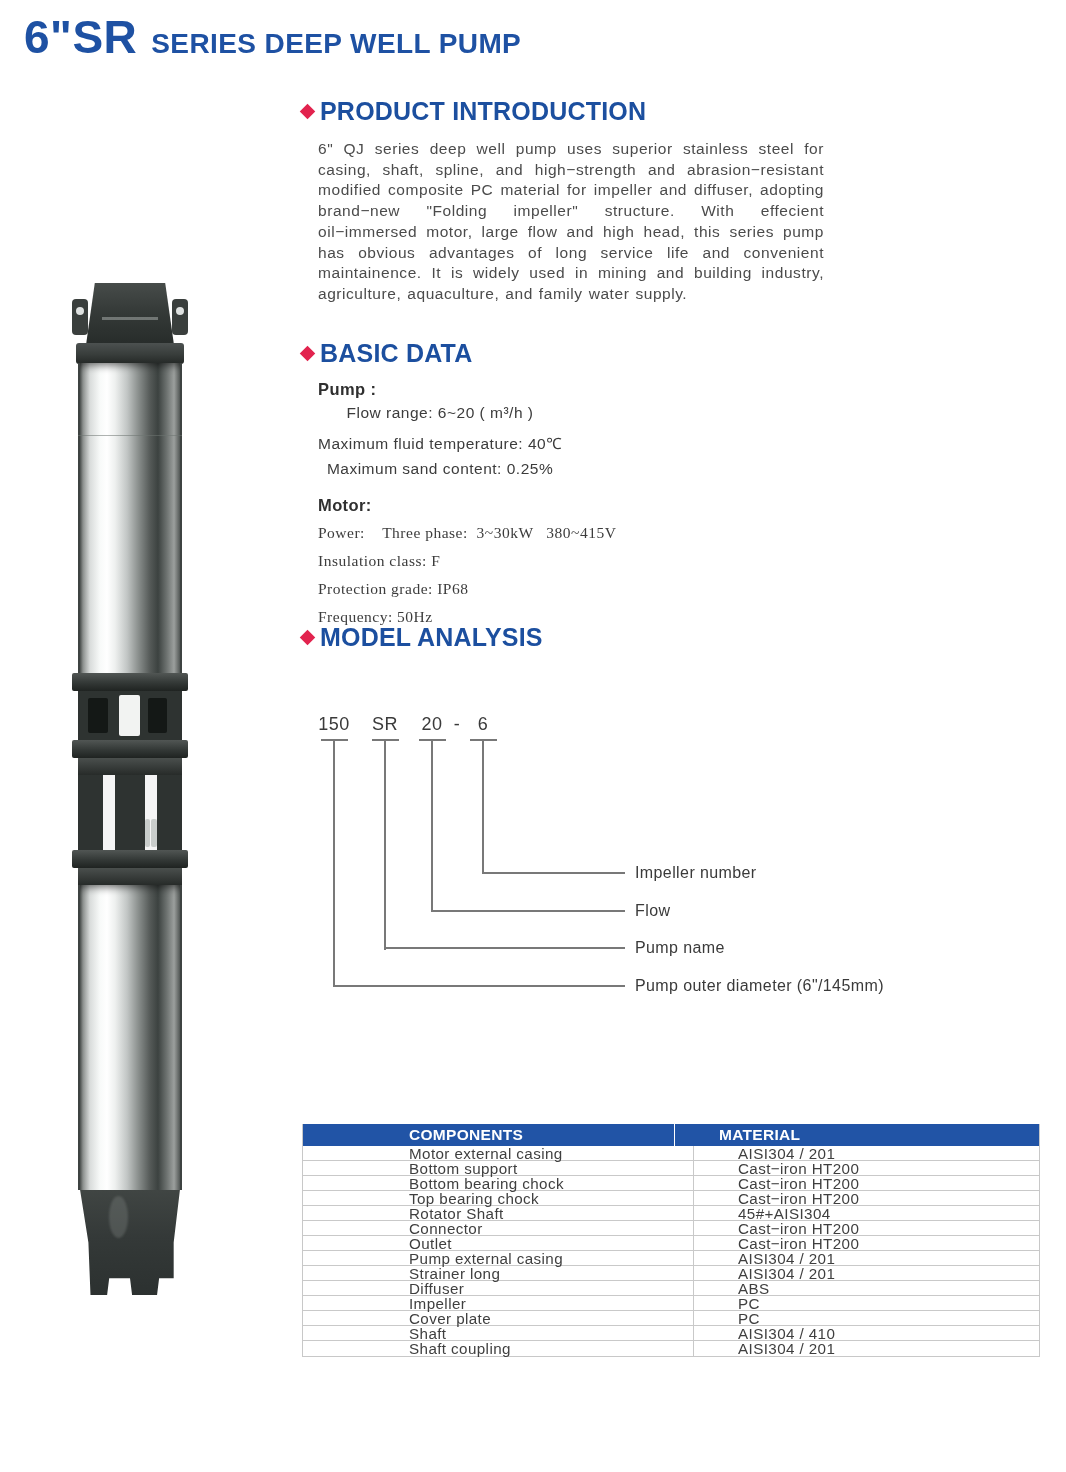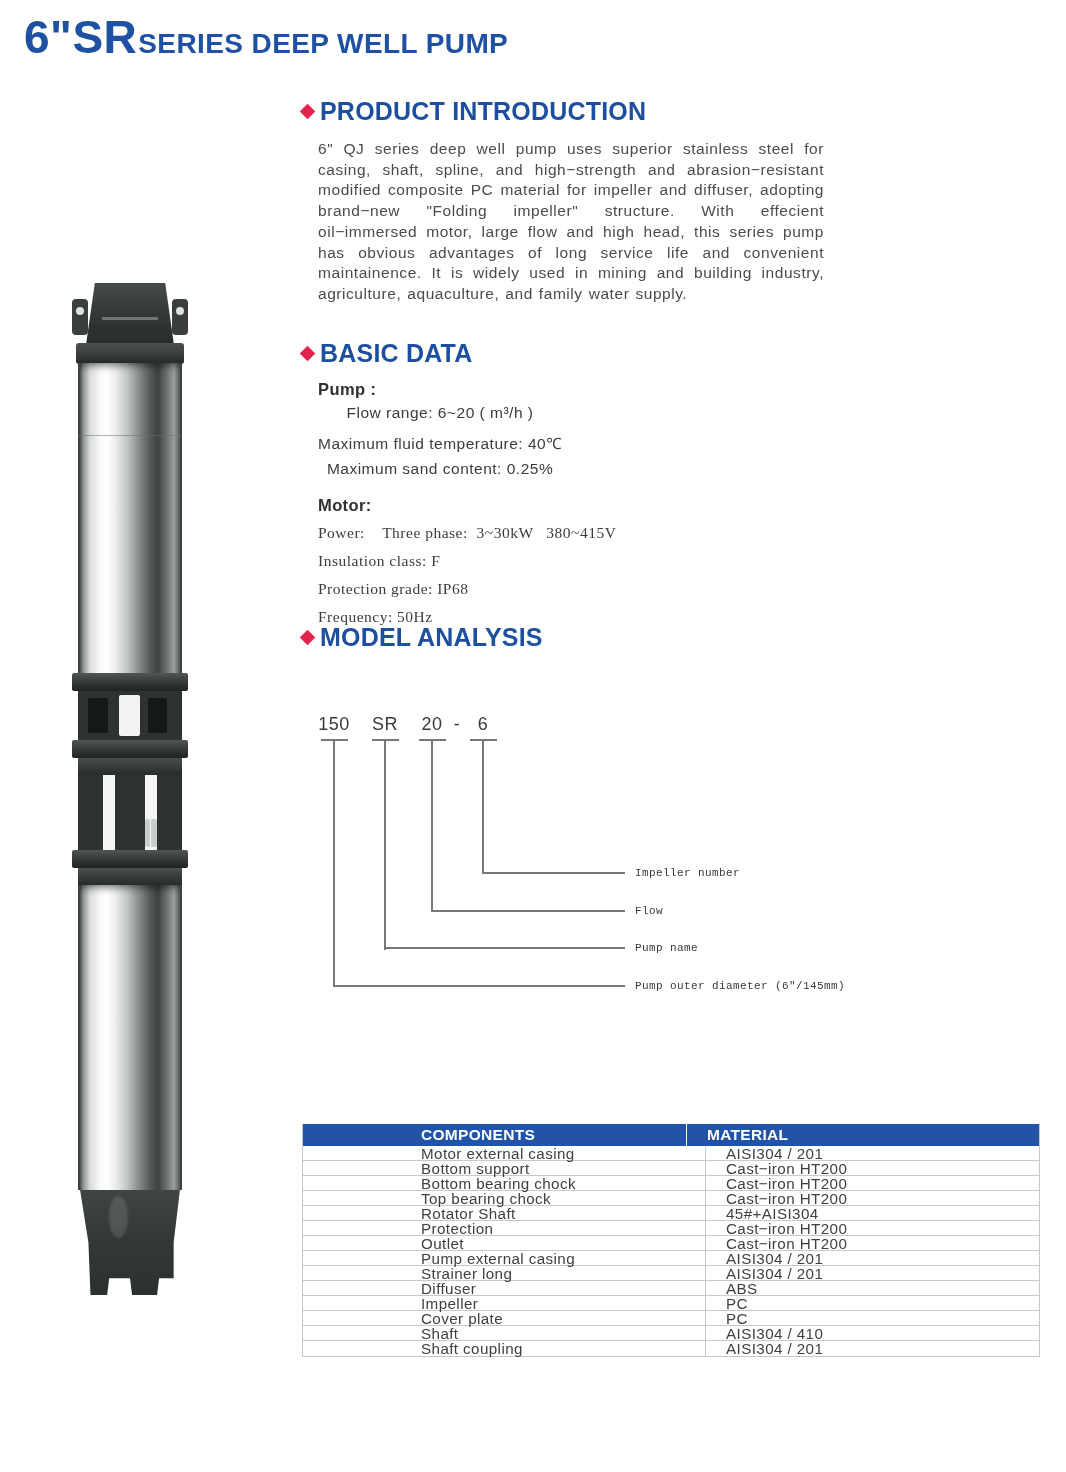--- a/index.html
+++ b/index.html
@@ -4,21 +4,21 @@
 <style>
   * { margin:0; padding:0; box-sizing:border-box; }
   html,body { background:#ffffff; }
   .page {
     position:relative; width:1066px; height:1472px; background:#ffffff;
     font-family:"Liberation Sans", sans-serif; overflow:hidden;
   }
   
   .title-row { position:absolute; left:24px; top:10px; display:flex; align-items:baseline; }
   .title-main { font-size:46px; font-weight:bold; color:#1E51A3; letter-spacing:0.5px; }
-  .title-rest { font-size:28px; font-weight:bold; color:#1E51A3; margin-left:1px; letter-spacing:0.4px; }
+  .title-rest { font-size:28px; font-weight:bold; color:#1E51A3; margin-left:14px; letter-spacing:0.4px; }
 
   
   .section-head { position:absolute; left:299px; display:flex; align-items:center; }
   .diamond { width:11px; height:11px; background:#E2234E; transform:rotate(45deg); margin:0 7px 0 3px; flex:0 0 auto; }
   .head-text { font-size:25px; font-weight:bold; color:#1C4F9F; letter-spacing:0.2px; white-space:nowrap; }
 
   
   .intro-body {
     position:absolute; left:318px; top:139px; width:506px;
     font-size:15.5px; line-height:20.7px; color:#4B4B4B;
@@ -26,34 +26,34 @@
   }
 
   
   .spec-label { position:absolute; left:318px; font-size:16.5px; font-weight:bold; color:#2F2F2F; letter-spacing:0.4px; }
   .spec-list { position:absolute; left:318px; list-style:none; }
   .spec-list li { height:28px; font-size:15.5px; color:#3C3C3C; letter-spacing:0.5px; white-space:pre; }
 
   
   .m-token { position:absolute; top:714px; transform:translateX(-50%); font-size:18px; color:#3A3A3A; letter-spacing:0.5px; white-space:nowrap; }
   .m-line { position:absolute; background:#787878; }
-  .m-label { position:absolute; left:635px; font-size:11px; color:#3A3A3A; letter-spacing:0.4px; white-space:nowrap; line-height:18px;font-family:Liberation Mono, monospace; }
+  .m-label { position:absolute; left:635px; font-size:16px; color:#3A3A3A; letter-spacing:0.4px; white-space:nowrap; line-height:18px; }
 
   
   .comp-table { position:absolute; left:302px; top:1124px; width:738px;
     border-left:1px solid #C8C8C8; border-right:1px solid #C8C8C8; border-bottom:1px solid #C8C8C8; }
   .t-head { display:flex; height:22px; background:#2154A6; }
   .t-head .c1, .t-head .c2 { display:flex; align-items:center; color:#fff; font-weight:bold; font-size:15.5px; letter-spacing:0.3px; }
   .t-head .c2 { border-left:1px solid #ffffff; }
   .t-row { display:flex; height:15px; border-bottom:1px solid #C9C9C9; }
   .t-row:last-child { border-bottom:none; }
   .t-row .c1, .t-row .c2 { display:flex; align-items:center; font-size:15.2px; color:#3F3F3F; letter-spacing:0.4px; }
   .t-row .c2 { border-left:1px solid #C9C9C9;margin-left:19px; }
-  .c1 { width:371px; padding-left:106px;margin-left:12px; }
-  .c2 { width:367px; padding-left:20px; flex:1; }
+  .c1 { width:371px; padding-left:106px; }
+  .c2 { width:367px; padding-left:44px; flex:1; }
 
   
   .pump { position:absolute; left:72px; top:283px; width:116px; height:1012px; }
   .pump div { position:absolute; }
   .p-ear { top:16px; width:16px; height:36px; background:#3A3F3D; border-radius:4px; }
   .p-ear.left { left:0; } .p-ear.right { right:0; }
   .p-ear .hole { left:4px; top:8px; width:8px; height:8px; border-radius:50%; background:#DFE2E1; }
   .p-cap { left:14px; top:0; width:88px; height:62px;
     background:linear-gradient(180deg,#474C4A 0%,#353A38 45%,#272C2A 100%);
     clip-path:polygon(10% 0, 90% 0, 100% 100%, 0 100%); }
@@ -217,21 +217,21 @@
           <div class="c1">Top bearing chock</div>
           <div class="c2">Cast−iron HT200</div>
         </div>
 
         <div class="t-row">
           <div class="c1">Rotator Shaft</div>
           <div class="c2">45#+AISI304</div>
         </div>
 
         <div class="t-row">
-          <div class="c1">Protection</div>
+          <div class="c1">Connector</div>
           <div class="c2">Cast−iron HT200</div>
         </div>
 
         <div class="t-row">
           <div class="c1">Outlet</div>
           <div class="c2">Cast−iron HT200</div>
         </div>
 
         <div class="t-row">
           <div class="c1">Pump external casing</div>

